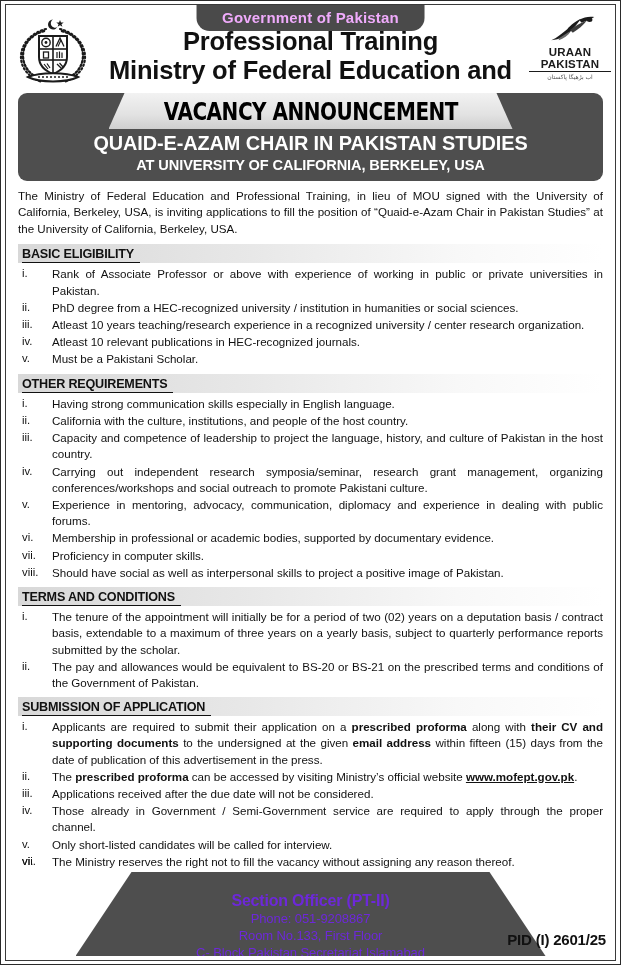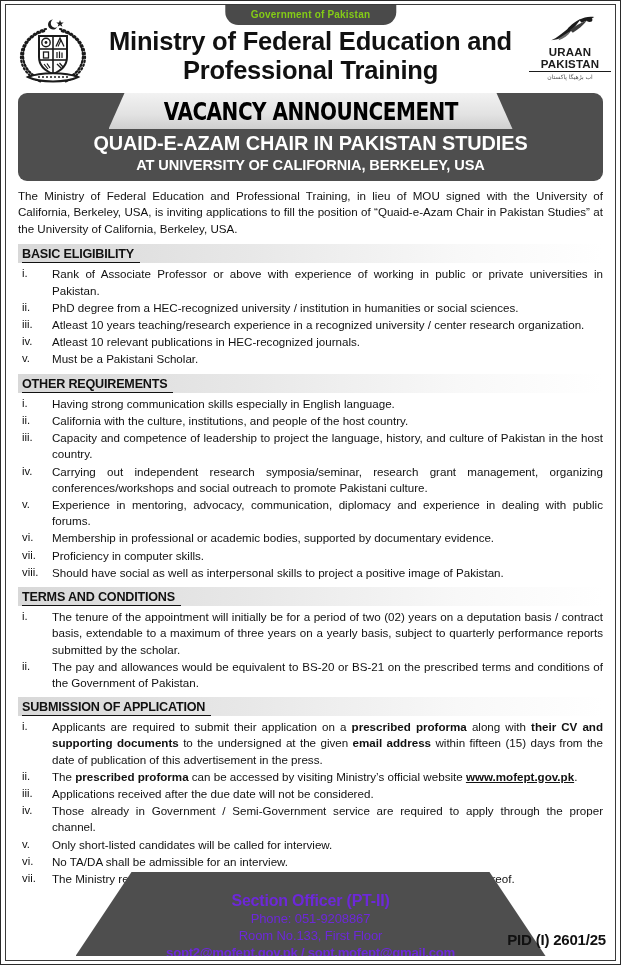--- a/index.html
+++ b/index.html
@@ -34,23 +34,23 @@
   
   .header{
     position:relative;
     height:86px;
   }
   .gov-tab{
     position:absolute;
     left:50%;transform:translateX(-50%);
     top:0;
     background:#4a4a4a;
-    color:#84cc16;
-    font-weight:bold;
-    font-size:10px;
+    color:#f0abfc;
+    font-weight:bold;
+    font-size:15px;
     letter-spacing:.2px;
     padding:4px 26px 5px 26px;
     border-bottom-left-radius:13px;
     border-bottom-right-radius:13px;
     white-space:nowrap;
   }
   .emblem{
     position:absolute;
     left:8px;top:10px;
     width:78px;height:74px;
@@ -269,22 +269,22 @@
             <path d="M30 49 L34 54 M33 48.5 L36 53" stroke="#1b1b1b" stroke-width="1.2"></path>
             <path d="M43 49 L47 53 M45.5 48 L49 52" stroke="#1b1b1b" stroke-width="1.2"></path>
           </g>
 
           <path d="M14 62 C26 57 52 57 64 62 C52 68 26 68 14 62 Z" fill="#ffffff" stroke="#1b1b1b" stroke-width="2"></path>
           <path d="M24 62 h30" stroke="#1b1b1b" stroke-width="1.3" stroke-dasharray="2 2"></path>
         </svg>
       </div>
 
       <div class="ministry">
+        <div>Professional Training</div>
         <div>Ministry of Federal Education and</div>
-        <div>Professional Training</div>
       </div>
 
       <div class="uraan">
         <svg class="u-bird" viewBox="0 0 60 34" width="56" height="32" aria-hidden="true">
           <path d="M10 27 C16 24 21 20 27 15 C31 11 35 7 42 4 C38 9 35 13 31 17 C26 22 19 26 10 27 Z" fill="#1b1b1b"></path>
           <path d="M30 16 C35 12 41 8 48 6 C44 11 39 15 33 19 Z" fill="#3d3d3d"></path>
           <path d="M40 5 C45 2 51 1 56 2 C51 5 46 7 42 8 Z" fill="#1b1b1b"></path>
           <path d="M18 25 C22 22 27 19 31 17 C28 22 23 25 18 27 Z" fill="#6a6a6a"></path>
           <ellipse cx="51" cy="5" rx="3" ry="2.4" fill="#1b1b1b"></ellipse>
         </svg>
@@ -331,33 +331,34 @@
             <li><span class="num">i.</span><span>The tenure of the appointment will initially be for a period of two (02) years on a deputation basis / contract basis, extendable to a maximum of three years on a yearly basis, subject to quarterly performance reports submitted by the scholar.</span></li>
             <li><span class="num">ii.</span><span>The pay and allowances would be equivalent to BS-20 or BS-21 on the prescribed terms and conditions of the Government of Pakistan.</span></li>
           </ol>
           <div class="sec-head"><span>SUBMISSION OF APPLICATION</span></div>
           <ol class="items">
             <li><span class="num">i.</span><span>Applicants are required to submit their application on a <b>prescribed proforma</b> along with <b>their CV and supporting documents</b> to the undersigned at the given <b>email address</b> within fifteen (15) days from the date of publication of this advertisement in the press.</span></li>
             <li><span class="num">ii.</span><span>The <b>prescribed proforma</b> can be accessed by visiting Ministry’s official website <b><u>www.mofept.gov.pk</u></b>.</span></li>
             <li><span class="num">iii.</span><span>Applications received after the due date will not be considered.</span></li>
             <li><span class="num">iv.</span><span>Those already in Government / Semi-Government service are required to apply through the proper channel.</span></li>
             <li><span class="num">v.</span><span>Only short-listed candidates will be called for interview.</span></li>
-            <li><span class="num">vi.</span><span>No TA/DA shall be admissible for an interview.</span></li>
+            <li><span class="num">vi.</span></li>
             <li><span class="num">vii.</span><span>The Ministry reserves the right not to fill the vacancy without assigning any reason thereof.</span></li>
           </ol>
         </div>
     </div>
 
     <div class="footer-zone">
       <div class="footer-box"></div>
       <div class="footer-round">
         <div class="footer-inner">
           <div class="f-title">Section Officer (PT-II)</div>
           <div class="f-line">Phone: 051-9208867</div>
           <div class="f-line">Room No.133, First Floor</div>
+          <div class="f-line">C- Block Pakistan Secretariat Islamabad</div>
           <span class="f-mail">sopt2@mofept.gov.pk / sopt.mofept@gmail.com</span>
         </div>
       </div>
       <div class="pid">PID (I) 2601/25</div>
     </div>
 
   </div>
 </div>
 
 </body></html>

